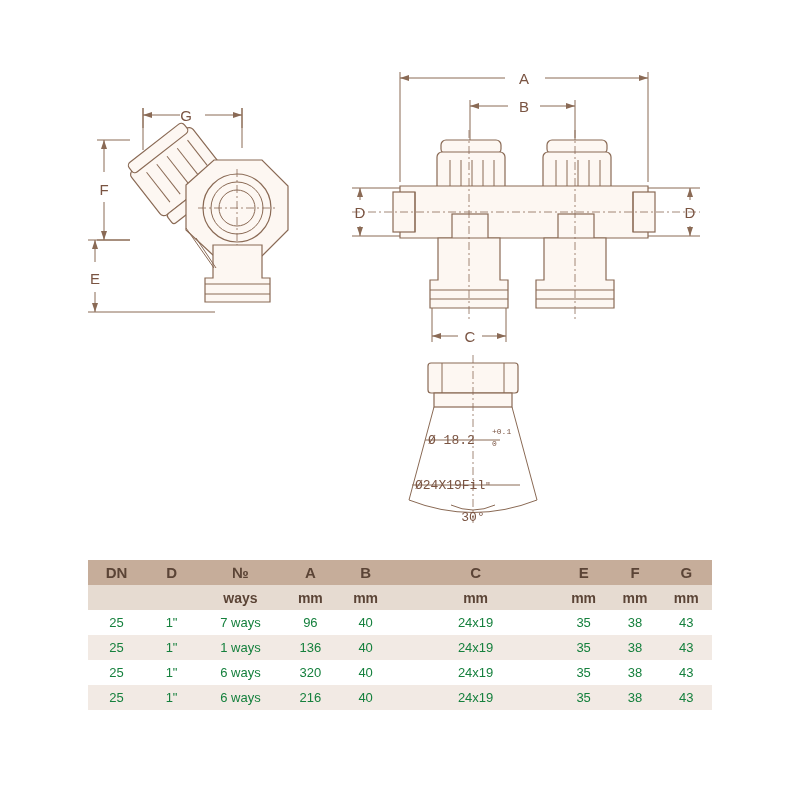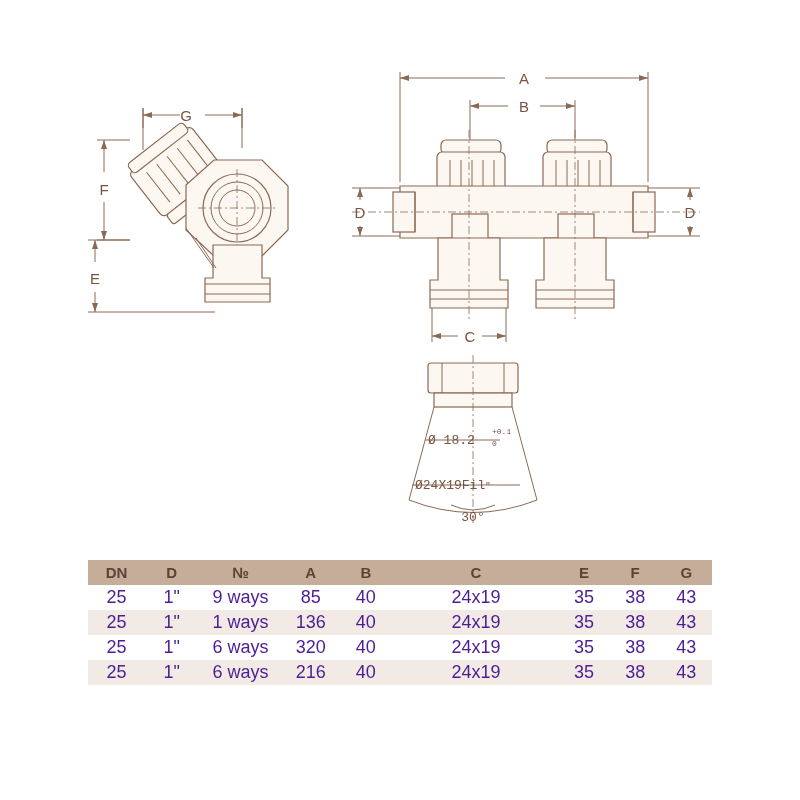--- a/index.html
+++ b/index.html
@@ -91,22 +91,22 @@
     font-weight: bold;
     font-size: 14px;
   }
   #spec-table tbody tr.odd td {
     background: #ffffff;
   }
   #spec-table tbody tr.even td {
     background: #f2eae4;
   }
   #spec-table tbody td {
-    color: #4c1d95;
-    font-size: 18px;
+    color: #15803d;
+    font-size: 13px;
   }
   .c-dn  { width: 58px; }
   .c-d   { width: 54px; }
   .c-no  { width: 86px; }
   .c-a   { width: 56px; }
   .c-b   { width: 56px; }
   .c-c   { width: 168px; }
   .c-e   { width: 52px; }
   .c-f   { width: 52px; }
   .c-g   { width: 52px; }
@@ -296,27 +296,38 @@
         <td class="c-dn">DN</td>
         <td class="c-d">D</td>
         <td class="c-no">№</td>
         <td class="c-a">A</td>
         <td class="c-b">B</td>
         <td class="c-c">C</td>
         <td class="c-e">E</td>
         <td class="c-f">F</td>
         <td class="c-g">G</td>
       </tr>
+      <tr class="head-units">
+        <td></td>
+        <td></td>
+        <td>ways</td>
+        <td>mm</td>
+        <td>mm</td>
+        <td>mm</td>
+        <td>mm</td>
+        <td>mm</td>
+        <td>mm</td>
+      </tr>
     </thead>
     <tbody>
       <tr class="odd">
         <td>25</td>
         <td>1"</td>
-        <td>9 ways</td>
-        <td>85</td>
+        <td>7 ways</td>
+        <td>96</td>
         <td>40</td>
         <td>24x19</td>
         <td>35</td>
         <td>38</td>
         <td>43</td>
       </tr>
       <tr class="even">
         <td>25</td>
         <td>1"</td>
         <td>1 ways</td>

